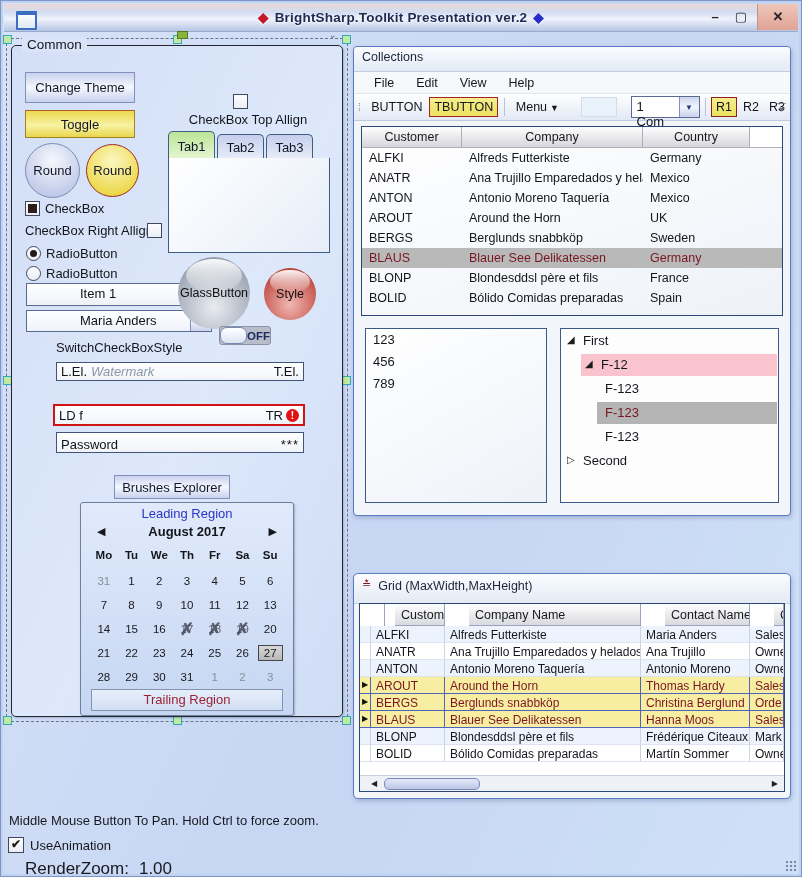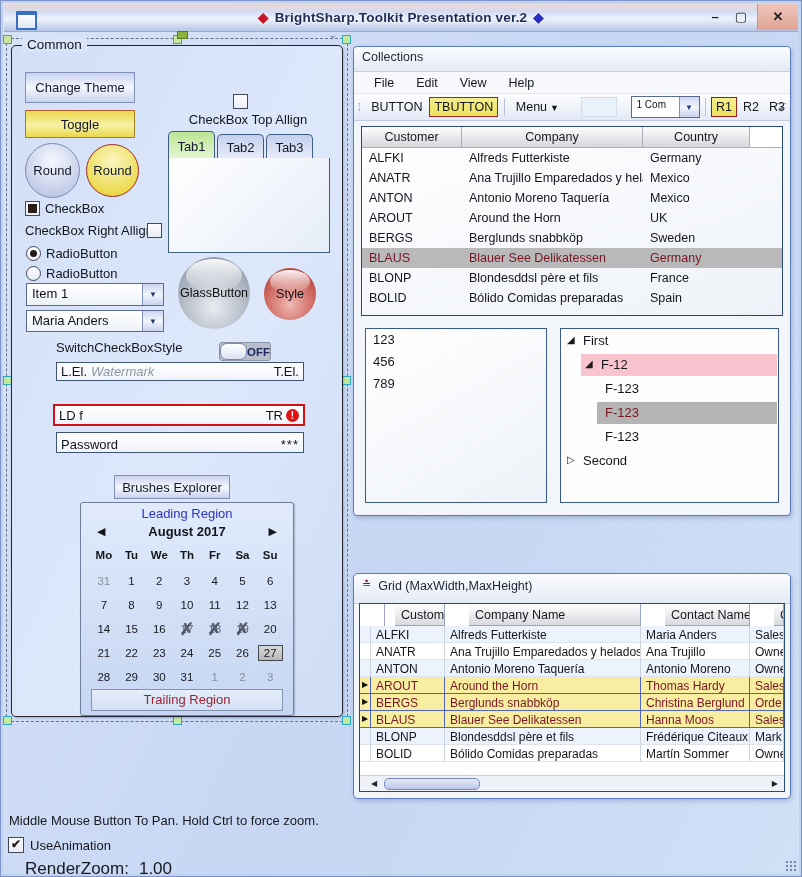--- a/index.html
+++ b/index.html
@@ -56,34 +56,34 @@
   
   .round{position:absolute;border-radius:50%;display:flex;align-items:center;justify-content:center;font-size:13px;color:#12182a;}
   .round-gray{left:13px;top:97px;width:53px;height:53px;border:1px solid #7d8cb4;
       background:radial-gradient(circle at 50% 32%,#f6f8fd,#c3cce9 72%,#aeb8da);}
   .round-yellow{left:74px;top:98px;width:51px;height:51px;border:1px solid #a02a1e;
       background:radial-gradient(circle at 50% 32%,#fbf7c2,#ecd94c 75%,#dcc63a);}
   .rowlabel{position:absolute;font-size:13px;color:#14161c;}
   .radio{position:absolute;width:13px;height:13px;border:1px solid #42485a;border-radius:50%;background:linear-gradient(#fdfdff,#e9edf6);}
   .radio .dot{position:absolute;inset:3px;border-radius:50%;background:#211a18;}
   
-  .combo{position:absolute;height:21px;border:1px solid #5a6a90;background:linear-gradient(#ffffff,#eef2f9);display:flex;}
+  .combo{position:absolute;height:21px;border:1px solid #5a6a90;background:linear-gradient(#ffffff,#eef2f9);display:flex;padding-left:48px;}
   .combo .val{flex:1;font-size:13px;color:#101418;padding:2px 0 0 5px;}
   .combo .arrowbtn{width:20px;border-left:1px solid #8291bc;background:linear-gradient(#cdd5ef,#f2f5fc 50%,#c9d2ee);
       display:flex;align-items:center;justify-content:center;font-size:8px;color:#1c3878;border-radius:0 2px 2px 0;}
   
   .glass{position:absolute;border-radius:50%;display:flex;align-items:center;justify-content:center;font-size:12.5px;color:#101010;overflow:hidden;}
   .glass::after{content:'';position:absolute;top:3%;left:11%;right:11%;height:46%;border-radius:50%;
       background:linear-gradient(rgba(255,255,255,.95),rgba(255,255,255,.04));}
   .glass-gray{left:166px;top:211px;width:72px;height:72px;
       background:radial-gradient(circle at 50% 70%,#e9ecf1,#aab2bf 60%,#8f97a6 85%,#c5cad4);}
   .glass-red{left:252px;top:222px;width:52px;height:52px;
       background:radial-gradient(circle at 50% 70%,#f0b8b2,#ca6058 60%,#b23c34 85%,#de9a92);}
   
-  .switch{position:absolute;left:207px;top:296px;width:50px;height:17px;background:#b9bdc9;border:1px solid #8b93a8;
+  .switch{position:absolute;left:207px;top:280px;width:50px;height:17px;background:#b9bdc9;border:1px solid #8b93a8;
       border-radius:3px;display:flex;align-items:center;}
   .switch .knob{width:26px;height:15px;background:linear-gradient(#ffffff,#dde3f2);border:1px solid #7a88b4;border-radius:7px;}
   .switch .state{flex:1;text-align:center;font-size:11.5px;font-weight:bold;color:#1c2c60;}
   .switch-label{left:44px;top:294px;}
   
   .watermark-box{left:44px;top:316px;width:238px;height:17px;}
   .wm-prefix{color:#101418;}
   .wm-text{color:#8d97a6;font-style:italic;padding-left:4px;flex:1;}
   .wm-suffix{color:#101418;}
   .error-box{left:41px;top:358px;width:240px;height:18px;border:2px solid #d01414;}
@@ -123,21 +123,21 @@
   .menu-item{font-size:12.5px;color:#14161c;}
   .toolbar{height:26px;background:linear-gradient(#fefefe,#e2e9f5);border-bottom:1px solid #c0cadf;
       display:flex;align-items:center;padding-left:4px;position:relative;}
   .tb-grip{color:#8a94ac;font-size:10px;letter-spacing:-1px;margin-right:4px;width:6px;}
   .tb-btn{font-size:12.5px;color:#14161c;padding:3px 5px;margin:0 1px;}
   .tb-toggled{background:linear-gradient(#f6ee8e,#ece05e);border:1px solid #a02424;padding:2px 4px;}
   .tb-sep{width:1px;height:18px;background:#b9c2d6;margin:0 5px;}
   .tb-caret{font-size:9px;padding-left:3px;}
   .tb-textbox{width:62px;height:18px;background:#e9f1fa;border:1px solid #d4dcea;margin-left:16px;}
   .tb-combo{display:flex;height:20px;border:1px solid #5a6a90;background:#fff;margin-left:14px;}
-  .tb-combo .val{font-size:10px;padding:2px 4px 0 5px;color:#101418;width:38px;}
+  .tb-combo .val{font-size:13px;padding:2px 4px 0 5px;color:#101418;width:38px;}
   .tb-combo .arrowbtn{width:19px;border-left:1px solid #8291bc;background:linear-gradient(#cdd5ef,#f2f5fc 50%,#c9d2ee);
       display:flex;align-items:center;justify-content:center;font-size:8px;color:#1c3878;}
   .tb-radio{font-size:12.5px;color:#14161c;padding:2px 4px;margin:0 1px;}
   .tb-radio.on{background:linear-gradient(#f6ee8e,#ece05e);border:1px solid #902020;}
   .tb-overflow{position:absolute;right:4px;top:6px;color:#6a7488;font-size:9px;line-height:6px;text-align:center;}
   
   .cgrid{position:absolute;left:7px;top:79px;width:420px;height:188px;border:1px solid #2a4878;
       background:linear-gradient(160deg,#ffffff,#eef2f8);}
   .cgrid-header{display:grid;grid-template-columns:100px 181px 107px 1fr;height:21px;}
   .cgrid-h{background:linear-gradient(#fefefe,#d6d6dc);border-right:1px solid #aeaeba;border-bottom:1px solid #aeaeba;

